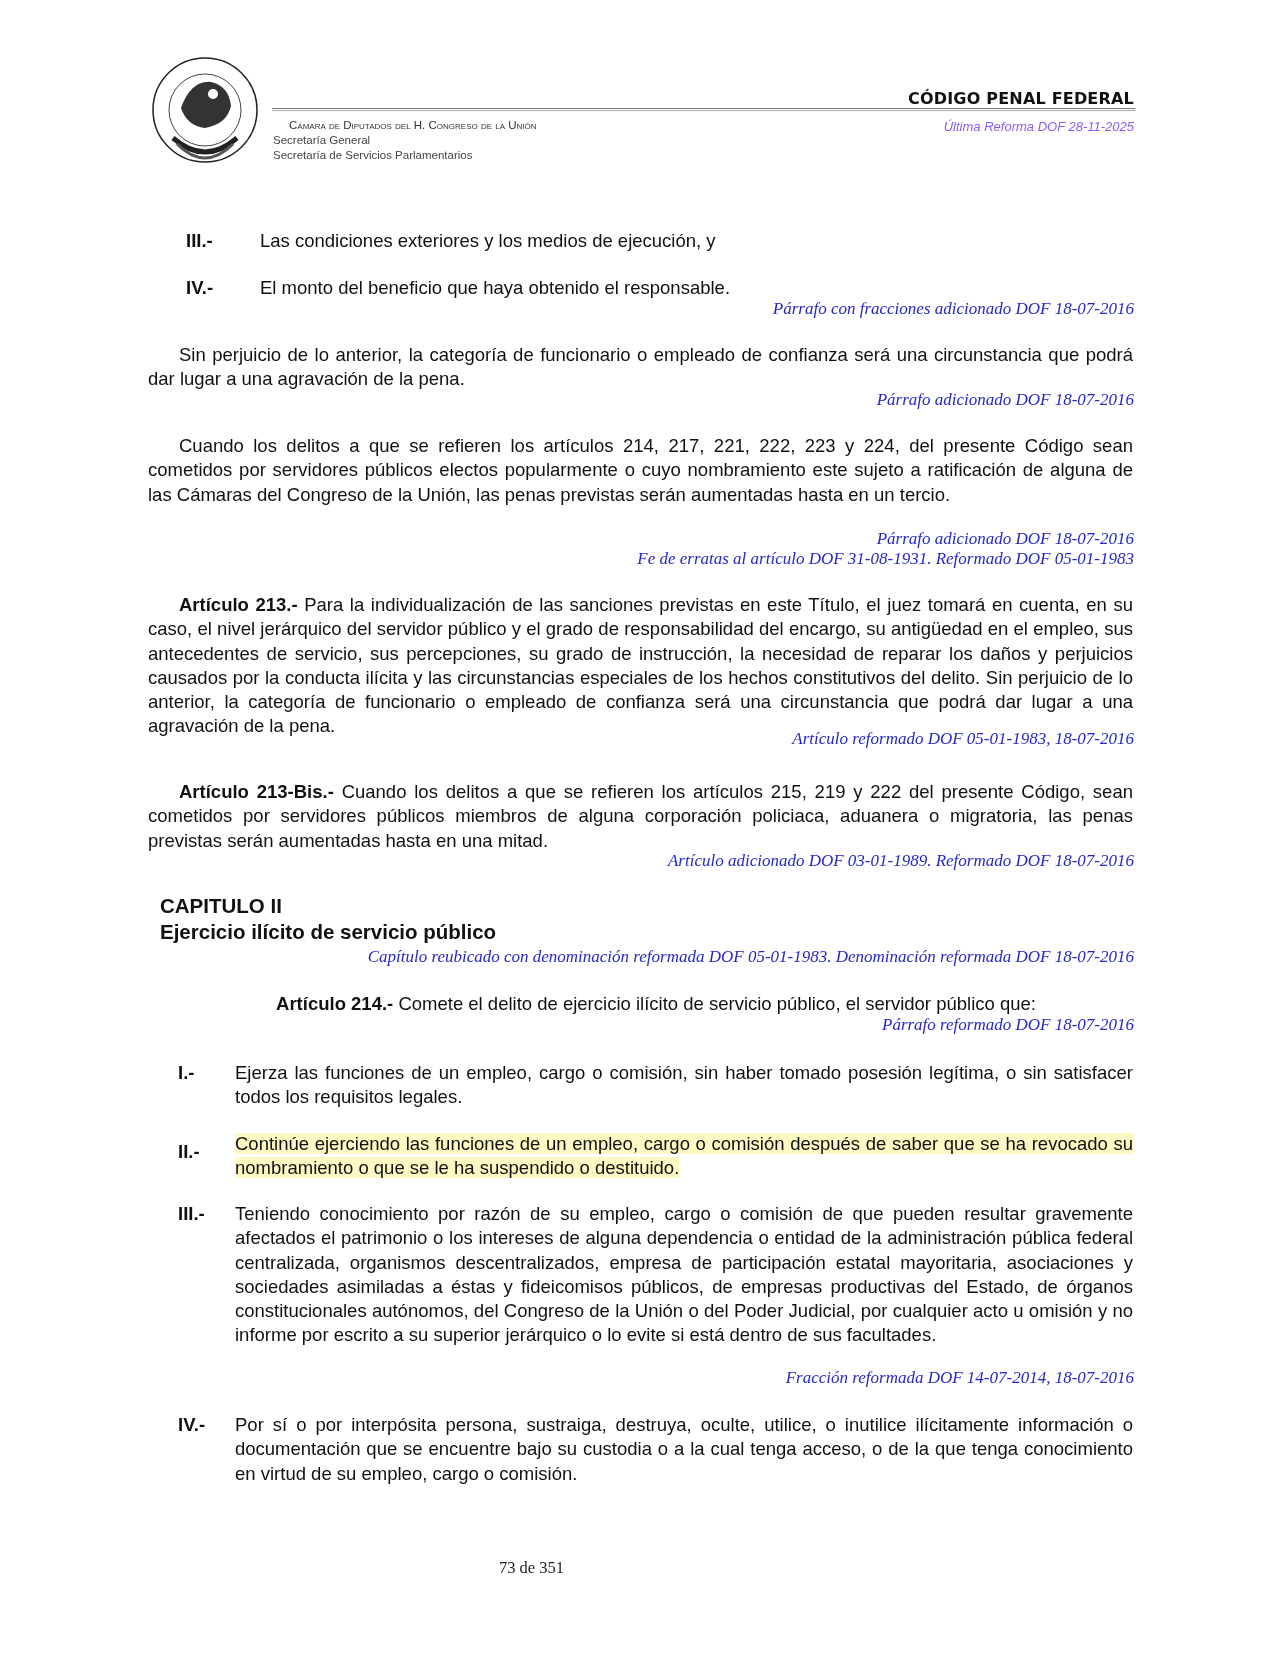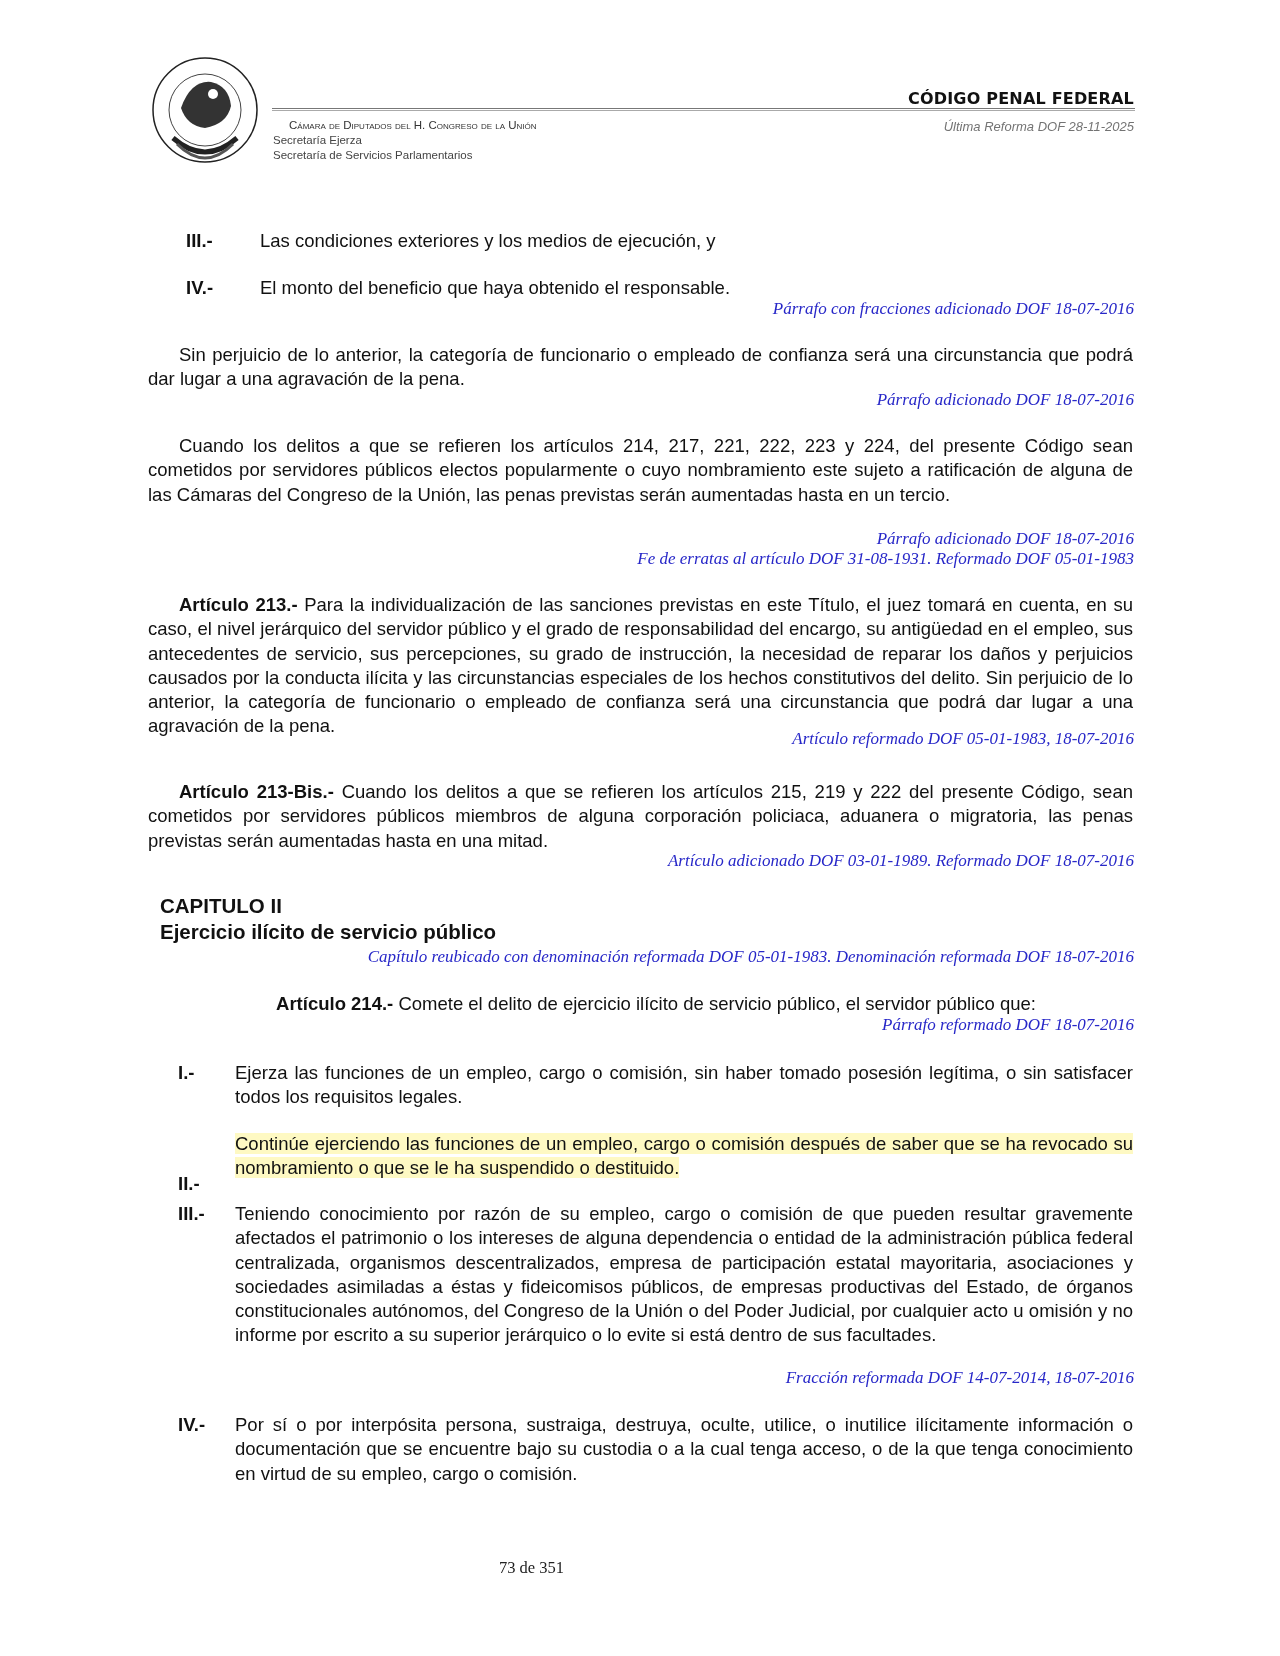--- a/index.html
+++ b/index.html
@@ -3,21 +3,21 @@
 <meta charset="utf-8">
 <style>
   html, body { margin:0; padding:0; background:#ffffff; }
   body { width:1280px; height:1656px; position:relative; overflow:hidden; font-family:"Liberation Sans", sans-serif; color:#111; }
   .abs { position:absolute; }
   .seal { left:147px; top:48px; width:116px; height:130px; }
   .hdr-line { left:272px; width:863px; height:0; border-top:1px solid #777; border-bottom:1px solid #aaa; top:108px; height:1px; }
   .hdr-org { left:273px; top:119px; font-size:11.5px; font-variant:small-caps; color:#333;margin-left:16px; }
   .hdr-sub { left:273px; font-size:11.5px; color:#444; }
   .hdr-title { right:146px; top:89px; font-size:16px; font-weight:bold; color:#111; font-family:"DejaVu Sans", sans-serif; letter-spacing:0.2px;margin-left:8px; }
-  .hdr-reform { right:146px; top:119px; font-size:13px; font-style:italic; color:#737373; }
+  .hdr-reform { right:146px; top:119px; font-size:13px; font-style:italic; color:#8b5cf6; }
   .body-text { font-size:18.5px; line-height:24.3px; color:#111;text-align:center; }
   .just { text-align:justify; text-align-last:left; }
   .note { right:146px; font-family:"Liberation Serif", serif; font-style:italic; font-size:17px; color:#2727c8; text-align:left; line-height:20px; }
   .label { font-weight:bold; }
   .chap { left:160px; width:985px; text-align:left; font-weight:bold; font-size:20.5px; }
   .hl { background:#fef9c3; }
   .footer { left:0; width:1063px; text-align:center; top:1558px; font-family:"Liberation Serif", serif; font-size:16.5px; color:#222; }
 </style>
 </head>
 <body>
@@ -27,21 +27,21 @@
     <circle cx="58" cy="62" r="52" fill="none" stroke="#222" stroke-width="1.5"></circle>
     <circle cx="58" cy="62" r="36" fill="none" stroke="#444" stroke-width="1"></circle>
     <path d="M34 60 Q44 32 64 34 Q82 38 84 58 Q80 76 58 80 Q40 78 34 60 Z" fill="#333"></path>
     <path d="M26 90 Q58 118 90 90" fill="none" stroke="#222" stroke-width="5"></path>
     <path d="M30 96 Q58 124 86 96" fill="none" stroke="#555" stroke-width="3"></path>
     <circle cx="66" cy="46" r="5" fill="#fff"></circle>
   </svg>
 </div>
 <div class="abs hdr-line"></div>
 <div class="abs hdr-org">Cámara de Diputados del H. Congreso de la Unión</div>
-<div class="abs hdr-sub" style="top:134px">Secretaría Ejerza</div>
+<div class="abs hdr-sub" style="top:134px">Secretaría General</div>
 <div class="abs hdr-sub" style="top:149px">Secretaría de Servicios Parlamentarios</div>
 <div class="abs hdr-title">CÓDIGO PENAL FEDERAL</div>
 <div class="abs hdr-reform">Última Reforma DOF 28-11-2025</div>
 
 <div class="abs body-text label" style="left:186px;top:229px">III.-</div>
 <div class="abs body-text" style="left:260px;top:229px">Las condiciones exteriores y los medios de ejecución, y</div>
 <div class="abs body-text label" style="left:186px;top:276px">IV.-</div>
 <div class="abs body-text" style="left:260px;top:276px">El monto del beneficio que haya obtenido el responsable.</div>
 <div class="abs note" style="top:299px">Párrafo con fracciones adicionado DOF 18-07-2016</div>
 
@@ -61,21 +61,21 @@
 <div class="abs chap" style="top:894px">CAPITULO II</div>
 <div class="abs chap" style="top:920px">Ejercicio ilícito de servicio público</div>
 <div class="abs note" style="top:947px">Capítulo reubicado con denominación reformada DOF 05-01-1983. Denominación reformada DOF 18-07-2016</div>
 
 <div class="abs body-text" style="left:179px;top:992px;width:954px"><span class="label">Artículo 214.-</span> <span>Comete el delito de ejercicio ilícito de servicio público, el servidor público que:</span></div>
 <div class="abs note" style="top:1015px">Párrafo reformado DOF 18-07-2016</div>
 
 <div class="abs body-text label" style="left:178px;top:1061px">I.-</div>
 <div class="abs body-text just" style="left:235px;top:1061px;width:898px">Ejerza las funciones de un empleo, cargo o comisión, sin haber tomado posesión legítima, o sin satisfacer todos los requisitos legales.</div>
 
-<div class="abs body-text label" style="left:178px;top:1172px">II.-</div>
+<div class="abs body-text label" style="left:178px;top:1140px">II.-</div>
 <div class="abs body-text just" style="left:235px;top:1132px;width:898px"><span class="hl">Continúe ejerciendo las funciones de un empleo, cargo o comisión después de saber que se ha revocado su nombramiento o que se le ha suspendido o destituido.</span></div>
 
 <div class="abs body-text label" style="left:178px;top:1202px">III.-</div>
 <div class="abs body-text just" style="left:235px;top:1202px;width:898px">Teniendo conocimiento por razón de su empleo, cargo o comisión de que pueden resultar gravemente afectados el patrimonio o los intereses de alguna dependencia o entidad de la administración pública federal centralizada, organismos descentralizados, empresa de participación estatal mayoritaria, asociaciones y sociedades asimiladas a éstas y fideicomisos públicos, de empresas productivas del Estado, de órganos constitucionales autónomos, del Congreso de la Unión o del Poder Judicial, por cualquier acto u omisión y no informe por escrito a su superior jerárquico o lo evite si está dentro de sus facultades.</div>
 <div class="abs note" style="top:1368px">Fracción reformada DOF 14-07-2014, 18-07-2016</div>
 
 <div class="abs body-text label" style="left:178px;top:1413px">IV.-</div>
 <div class="abs body-text just" style="left:235px;top:1413px;width:898px">Por sí o por interpósita persona, sustraiga, destruya, oculte, utilice, o inutilice ilícitamente información o documentación que se encuentre bajo su custodia o a la cual tenga acceso, o de la que tenga conocimiento en virtud de su empleo, cargo o comisión.</div>
 
 <div class="abs footer">73 de 351</div>

